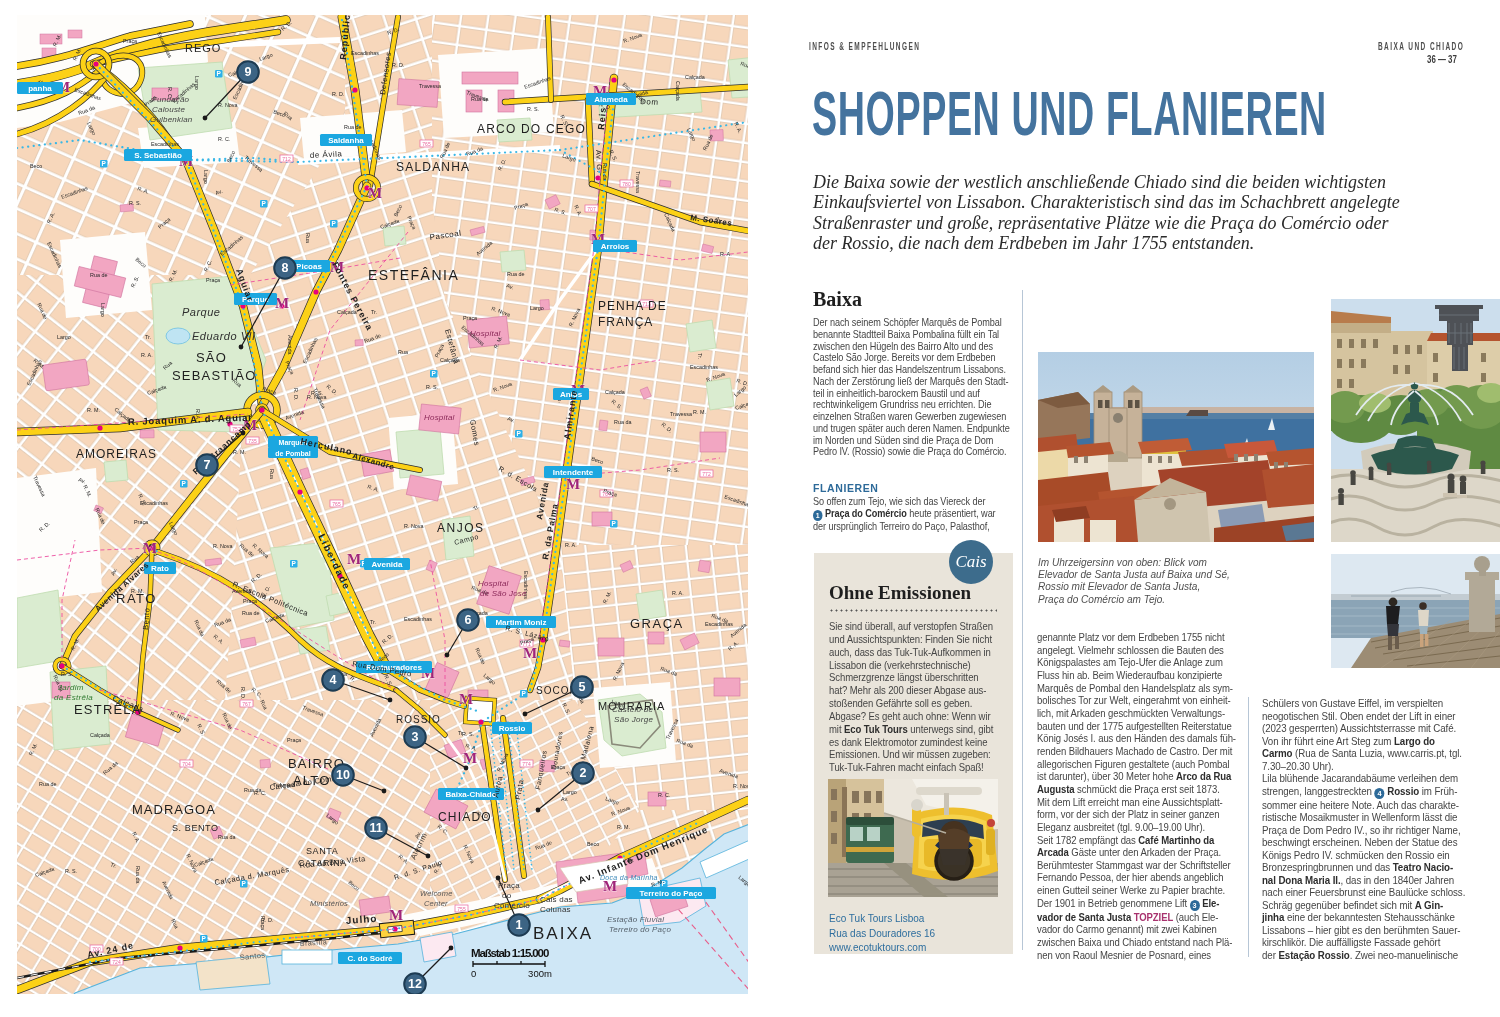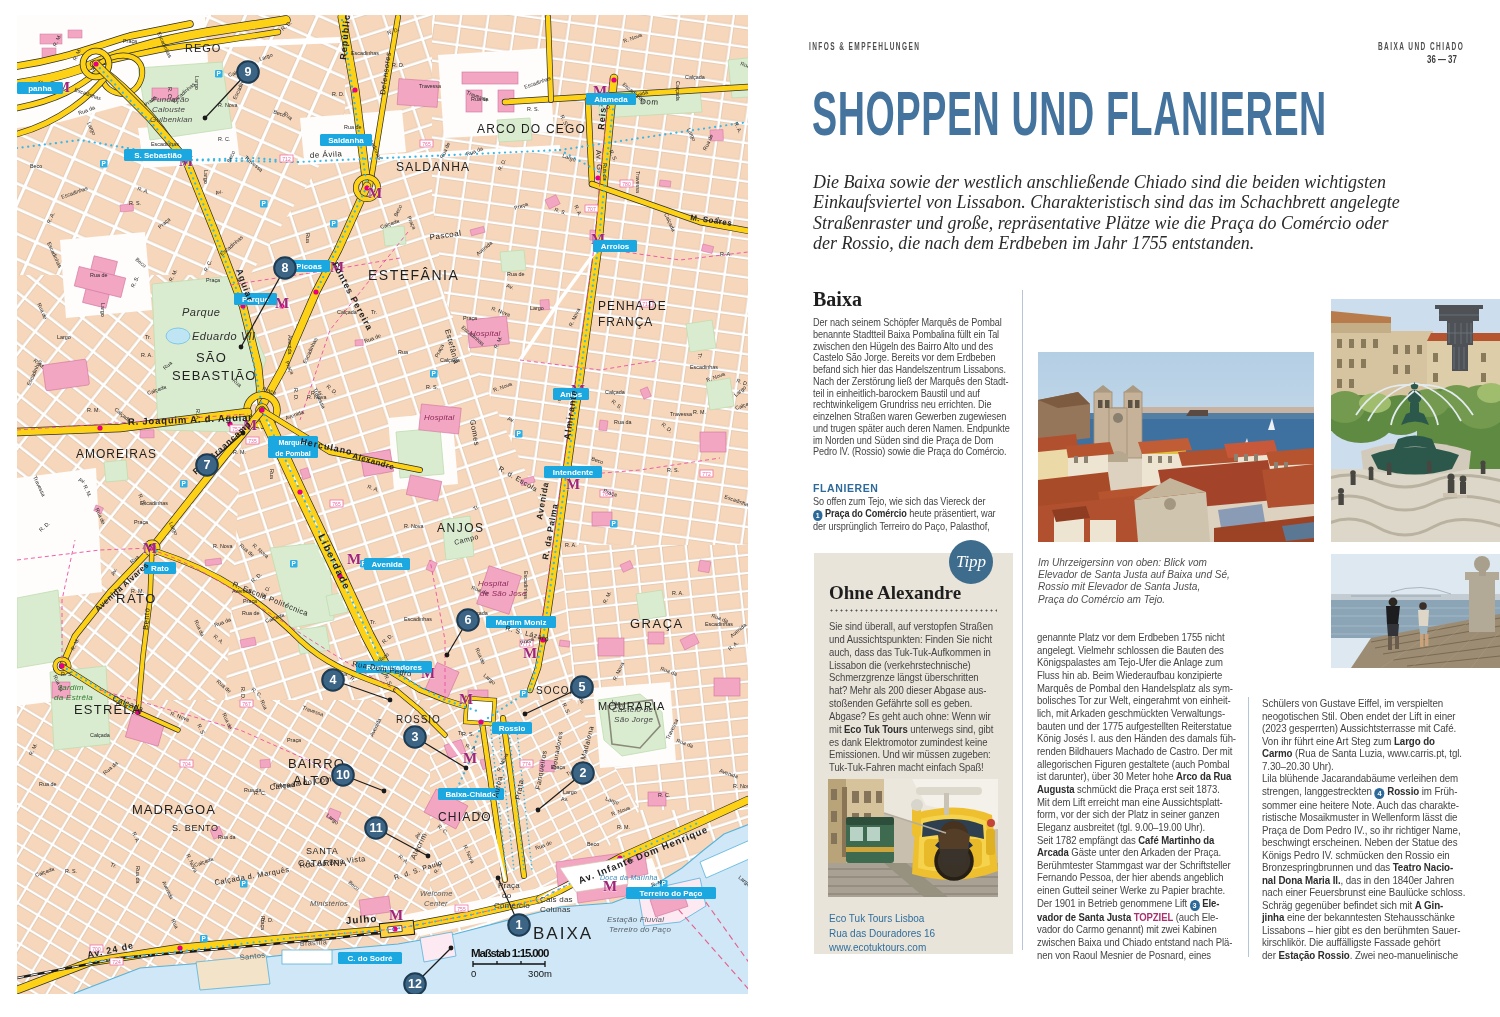--- a/index.html
+++ b/index.html
@@ -1186,23 +1186,23 @@
 
 <div class="abs body10" style="left:813px;top:496px;white-space:nowrap;transform:scaleX(0.862);transform-origin:left top;">
 So offen zum Tejo, wie sich das Viereck der<br>
 <span class="num">1</span> <b class="dk">Praça do Comércio</b> heute präsentiert, war<br>
 der ursprünglich Terreiro do Paço, Palasthof,
 </div>
 
 <div class="abs" style="left:814px;top:553px;width:199px;height:401px;background:#e9e4da;"></div>
 
 <div class="abs" style="left:949px;top:540px;width:44px;height:44px;border-radius:50%;background:#3d6c8c;
-     color:#fff;text-align:center;line-height:44px;font-size:17px;font-family:'Liberation Serif',serif;font-style:italic;">Tipp</div>
-
-<div class="abs ser" style="left:829px;top:582px;font-size:19px;font-weight:bold;color:#1e1e1e;">Ohne Alexandre</div>
+     color:#fff;text-align:center;line-height:44px;font-size:17px;font-family:'Liberation Serif',serif;font-style:italic;">Cais</div>
+
+<div class="abs ser" style="left:829px;top:582px;font-size:19px;font-weight:bold;color:#1e1e1e;">Ohne Emissionen</div>
 
 <div class="abs" style="left:829px;top:609px;width:168px;height:3px;
      background-image:radial-gradient(circle, #555 0.9px, transparent 1.1px);background-size:5px 3px;"></div>
 
 <div class="abs body10" style="left:829px;top:620px;white-space:nowrap;line-height:12.85px;transform:scaleX(0.9);transform-origin:left top;">
 Sie sind überall, auf verstopfen Straßen<br>
 und Aussichtspunkten: Finden Sie nicht<br>
 auch, dass das Tuk-Tuk-Aufkommen in<br>
 Lissabon die (verkehrstechnische)<br>
 Schmerzgrenze längst überschritten<br>

